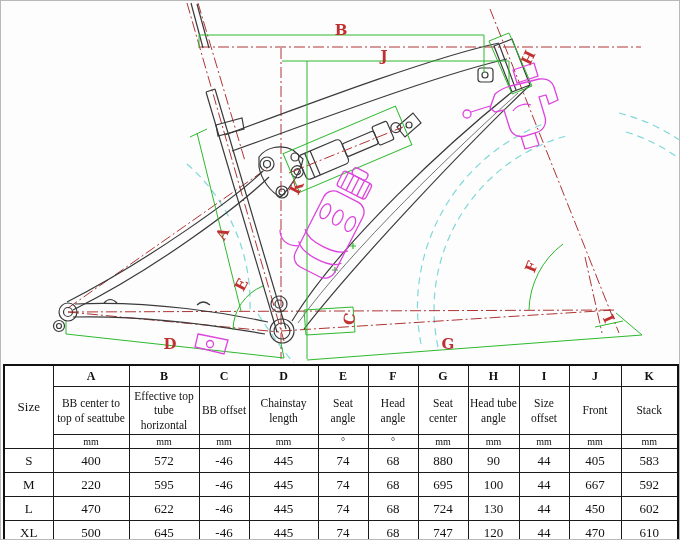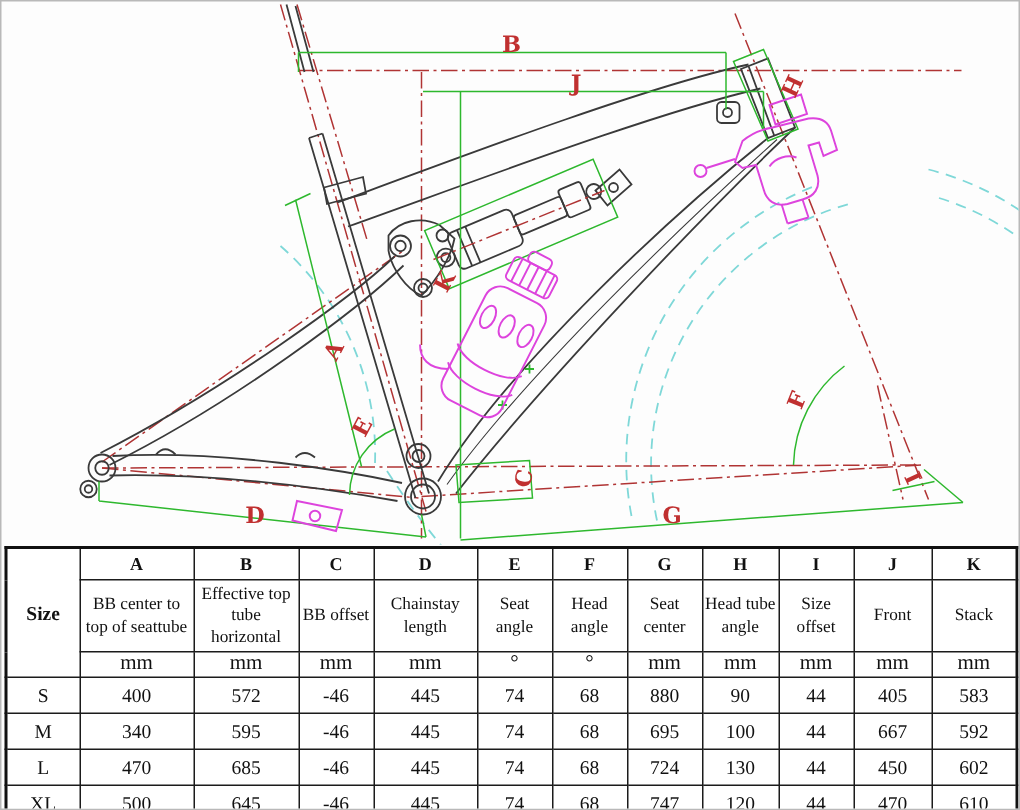--- a/index.html
+++ b/index.html
@@ -8,24 +8,24 @@
   #diagram{position:absolute;left:0;top:0;width:680px;height:362px;}
   #diagram svg{display:block;}
   .dim-label{position:absolute;color:#c03030;font-family:"DejaVu Serif", serif;
              font-size:15px;font-weight:600;line-height:1;pointer-events:none;}
   
   #geo-table{position:absolute;left:2px;top:363px;width:676px;border-collapse:collapse;
              table-layout:fixed;background:#fff;}
   #geo-table td{border:1px solid #1b1b1b;text-align:center;vertical-align:middle;
                 padding:0 1px;color:#111;overflow:hidden;}
   #geo-table{border:2px solid #111;}
-  td.size-head{font-size:13px;font-weight:bold;}
+  td.size-head{font-size:13px;}
   td.letter{font-size:12px;height:20px;font-weight:600;}
   td.desc{font-size:11.5px;line-height:1.22;height:47px;}
-  td.unit{font-size:14px;height:13px;}
+  td.unit{font-size:10px;height:13px;}
   tr.data td{font-size:13px;height:23px;border-top-width:2px;}
   
   #watermark{position:absolute;left:552px;top:486px;display:flex;align-items:center;
              gap:2px;pointer-events:none;}
   #watermark .wm-text{font-family:"Liberation Sans", sans-serif;font-size:31px;font-weight:bold;
              color:rgba(185,185,185,0.62);letter-spacing:1px;}
 </style>
 </head>
 <body>
 
@@ -232,36 +232,36 @@
           <td class="val">74</td>
           <td class="val">68</td>
           <td class="val">880</td>
           <td class="val">90</td>
           <td class="val">44</td>
           <td class="val">405</td>
           <td class="val">583</td>
         </tr>
         <tr class="data">
           <td class="size-cell">M</td>
-          <td class="val">340</td>
+          <td class="val">220</td>
           <td class="val">595</td>
           <td class="val">-46</td>
           <td class="val">445</td>
           <td class="val">74</td>
           <td class="val">68</td>
           <td class="val">695</td>
           <td class="val">100</td>
           <td class="val">44</td>
           <td class="val">667</td>
           <td class="val">592</td>
         </tr>
         <tr class="data">
           <td class="size-cell">L</td>
           <td class="val">470</td>
-          <td class="val">685</td>
+          <td class="val">622</td>
           <td class="val">-46</td>
           <td class="val">445</td>
           <td class="val">74</td>
           <td class="val">68</td>
           <td class="val">724</td>
           <td class="val">130</td>
           <td class="val">44</td>
           <td class="val">450</td>
           <td class="val">602</td>
         </tr>

